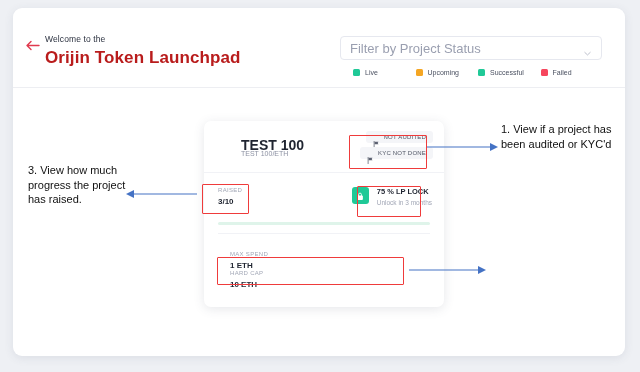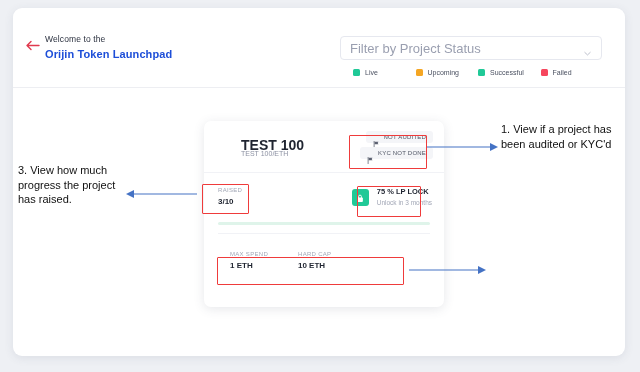--- a/index.html
+++ b/index.html
@@ -43,23 +43,23 @@
     position: absolute;
     left: 32px; top: 26px;
   }
   .welcome {
     font-size: 8.5px;
     color: #2c3240;
     letter-spacing: .1px;
     margin: 0 0 4px 0;
   }
   .launchpad {
-    font-size: 11px;
+    font-size: 17px;
     font-weight: bold;
-    color: #1d4ed8;
+    color: #b91c1c;
     letter-spacing: .1px;
     margin: 0;
   }
   
   .filter-select {
     position: absolute;
     left: 327px; top: 28px;
     width: 262px; height: 24px;
     border: 1px solid #e6e8ef;
     border-radius: 4px;
@@ -165,21 +165,21 @@
     margin-bottom: 4px;
   }
   .stat-value {
     font-size: 8px;
     font-weight: bold;
     color: #1f2430;
   }
   .lock-group {
     position: absolute;
     right: 12px; top: 14px;
-    display: flex; align-items: flex-end;
+    display: flex; align-items: flex-start;
   }
   .lock-icon-box {
     width: 17px; height: 17px;
     background: #20c997;
     border-radius: 3px;
     display: flex; align-items: center; justify-content: center;
     margin-right: 8px;
   }
   .lock-glyph { color: #fff; }
   .lp-title {
@@ -209,39 +209,40 @@
     position: absolute;
     left: 14px; right: 14px; top: 60px;
     height: 1px;
     background: #f1f2f6;
   }
   
   .card-bottom {
     position: relative;
     padding: 14px 0 0 26px;
     display: flex;
+    flex-direction: column;
   }
   .bstat { width: 68px; }
   
   .hl {
     position: absolute;
     border: 1.6px solid #ef3b3b;
     border-radius: 1px;
     pointer-events: none;
   }
   
   .anno {
     position: absolute;
     font-size: 11px;
     line-height: 14.5px;
     color: #101010;
   }
   .anno-1 { left: 501px; top: 122px; width: 125px; }
   .anno-2 { left: 489px; top: 258px; width: 135px; }
-  .anno-3 { left: 18px; top: 163px; width: 106px; }
+  .anno-3 { left: 28px; top: 163px; width: 106px; }
   
   .arrow-svg { position: absolute; overflow: visible; }
 </style>
 </head>
 <body>
 
 <div class="screen">
   <div class="panel">
 
     <div class="header">

